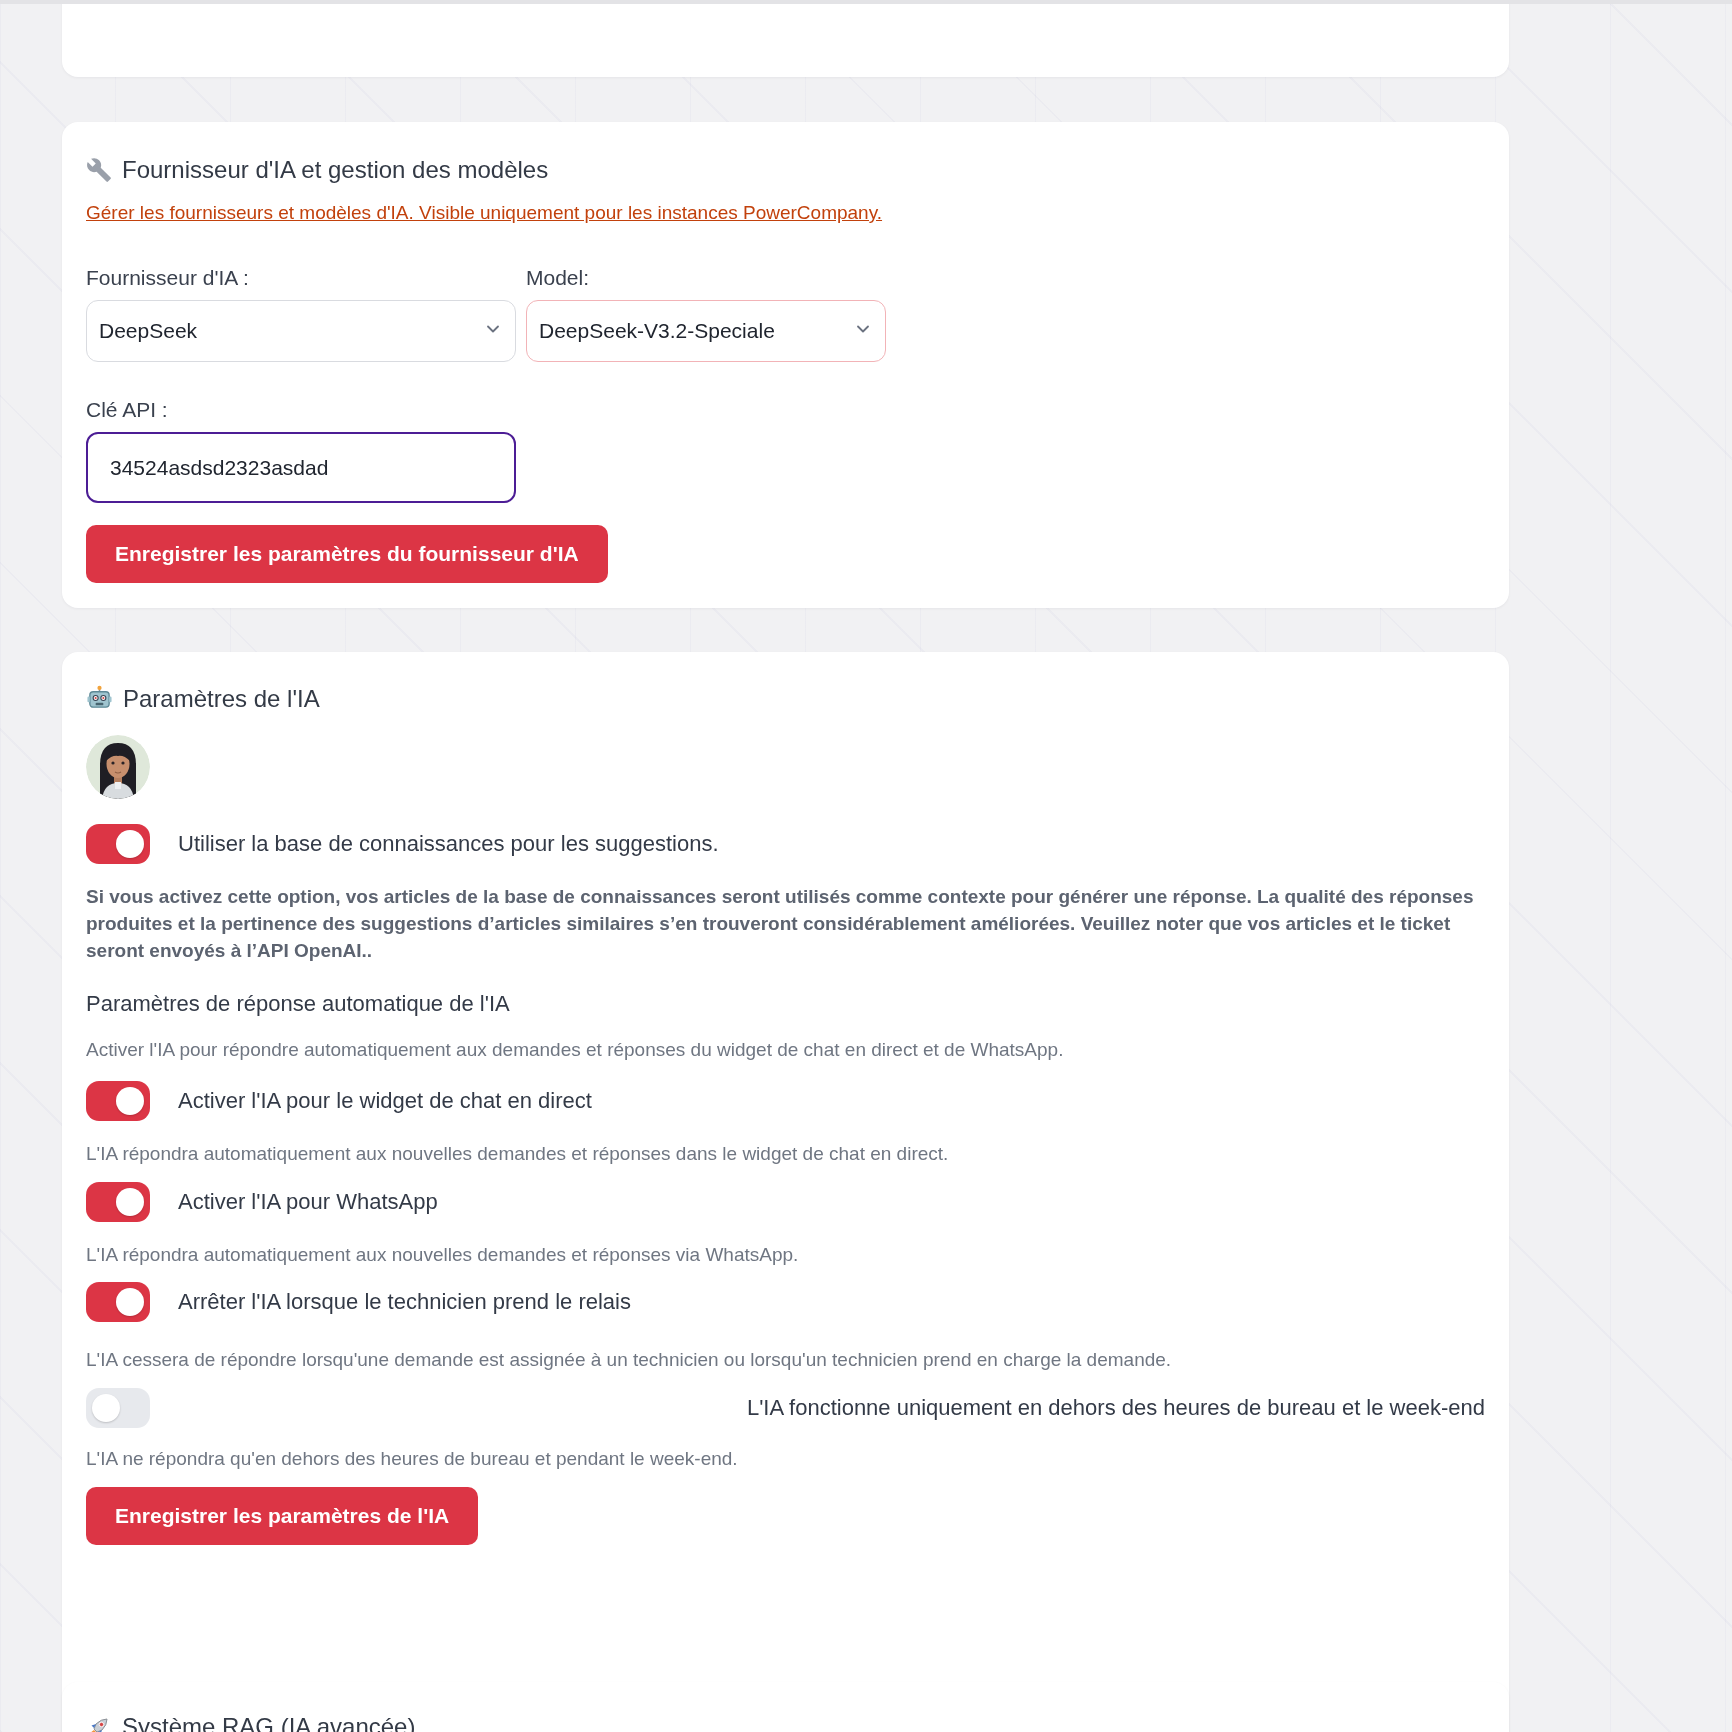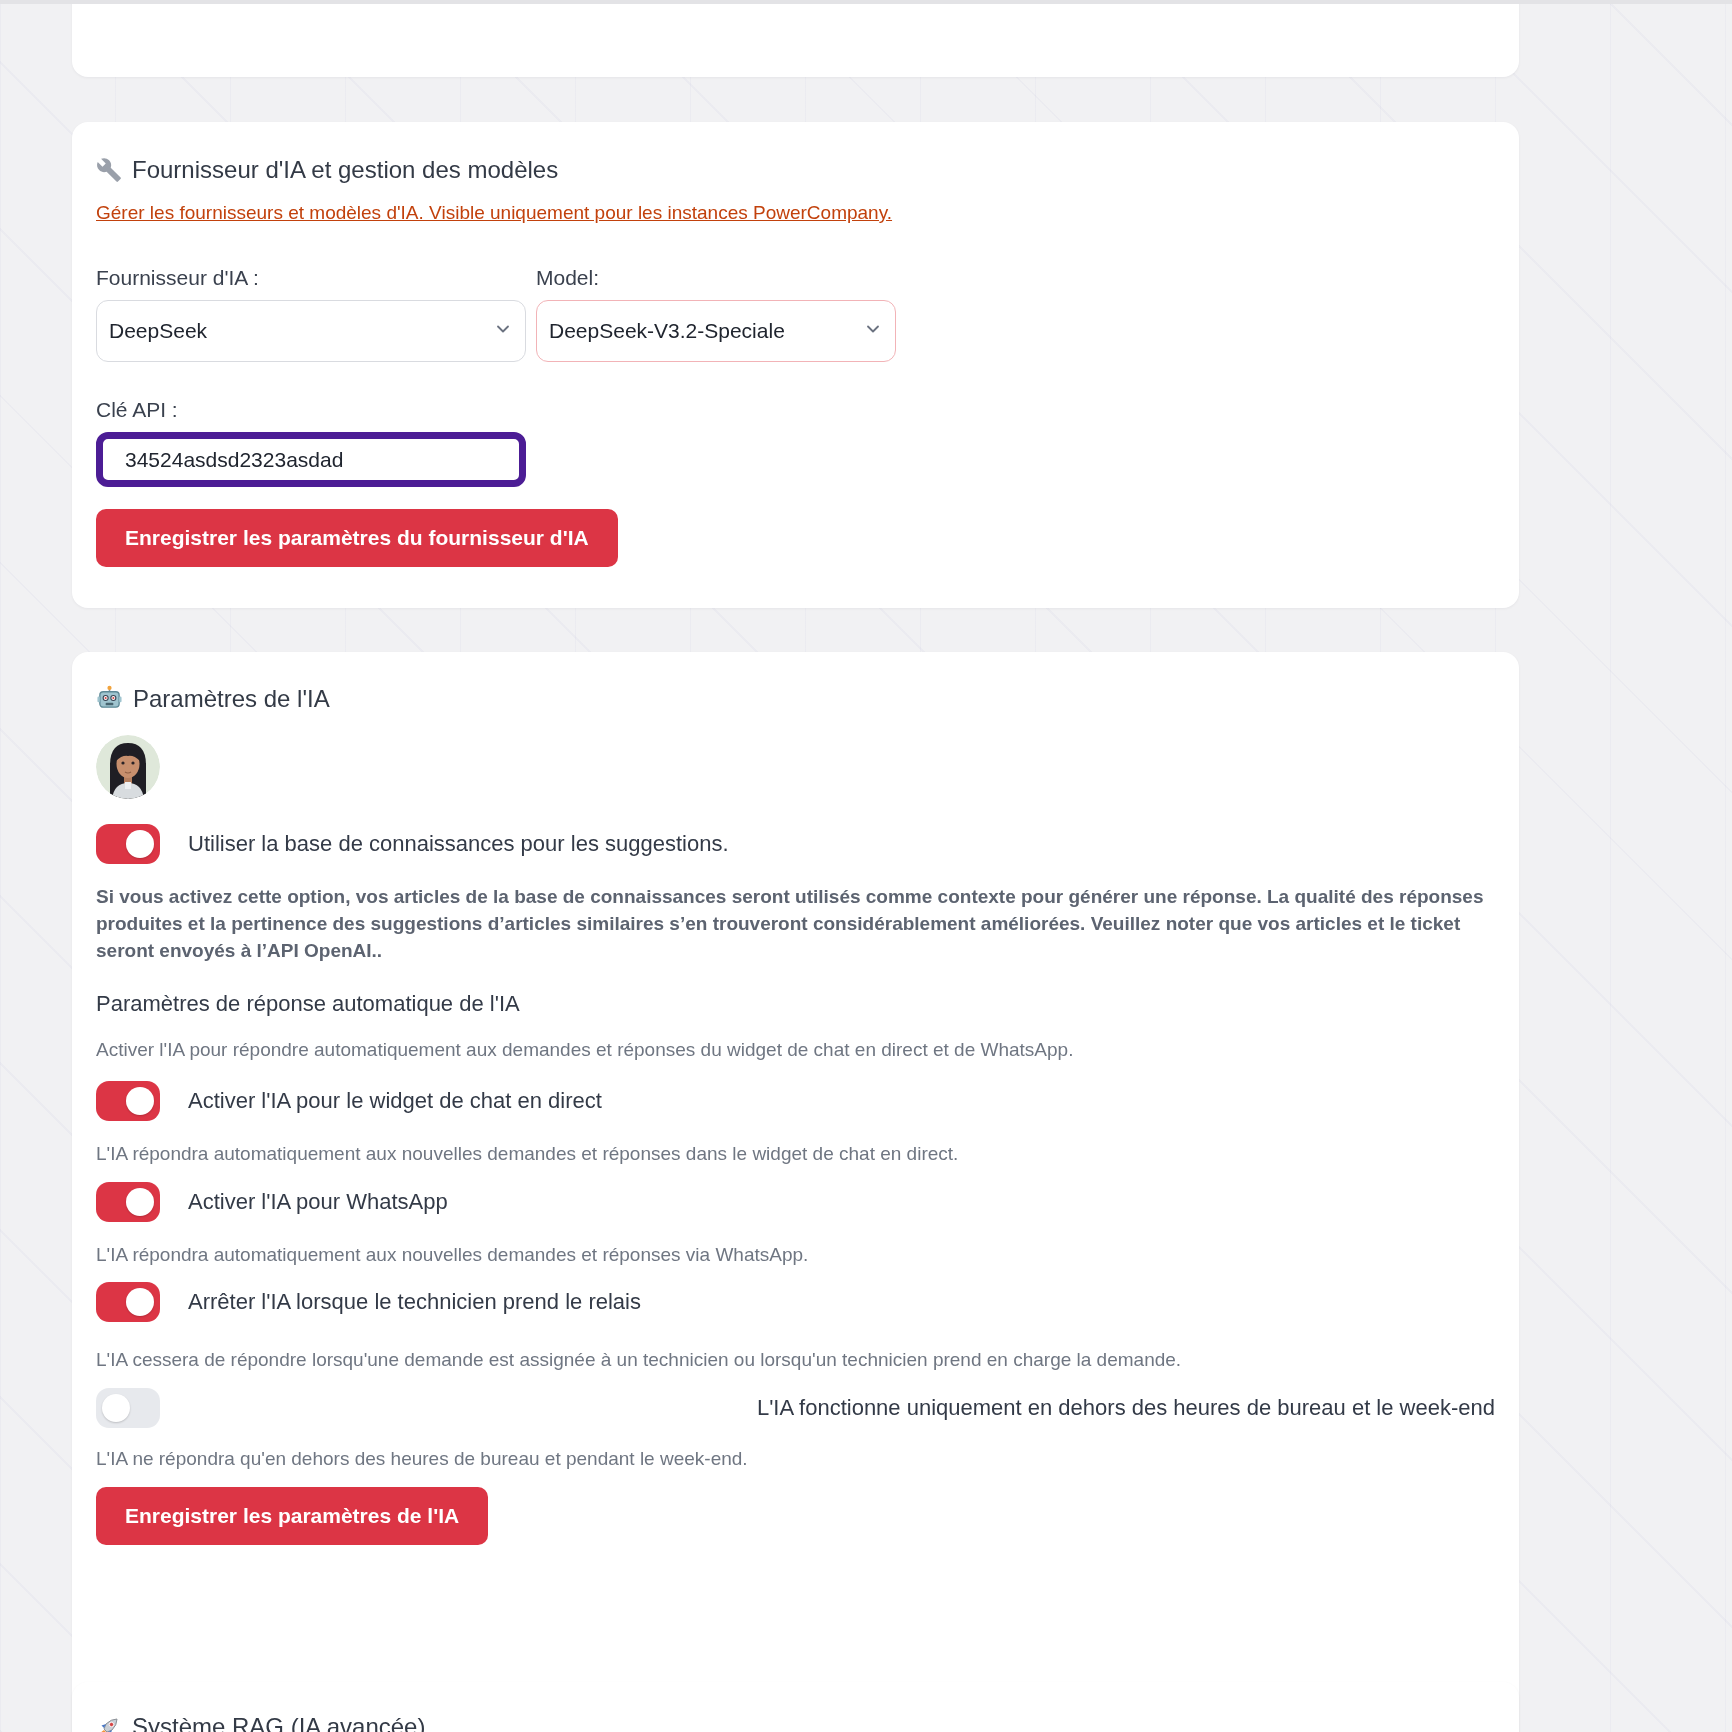--- a/index.html
+++ b/index.html
@@ -7,21 +7,21 @@
     width:1732px;height:1732px;overflow:hidden;position:relative;
     font-family:"Liberation Sans", sans-serif;
     background-color:#f1f1f3;
     background-image:
       repeating-linear-gradient(90deg, rgba(125,125,190,0.05) 0 1px, transparent 1px 115px),
       repeating-linear-gradient(45deg, rgba(125,125,190,0.05) 0 2px, transparent 2px 118px);
     color:#353b47;
   }
   .top-strip{position:absolute;left:0;top:0;width:100%;height:4px;background:#e3e3e6;z-index:3;}
   .card{
-    position:absolute;left:72px;width:1447px;background:#ffffff;
+    position:absolute;left:62px;width:1447px;background:#ffffff;
     border-radius:16px;box-shadow:0 1px 3px rgba(20,20,40,0.05);
     box-sizing:border-box;
   }
   .card-top{top:-14px;height:91px;}
   .card-provider{top:122px;height:486px;padding:33px 24px;}
   .card-ai{top:652px;height:1164px;padding:32px 24px;}
   .card-rag{top:1682px;height:140px;padding:30px 24px;}
 
   .card-title{display:flex;align-items:center;gap:10px;font-size:24px;line-height:29px;color:#333a46;}
   .card-title .t-icon{display:inline-flex;flex:0 0 auto;}
@@ -31,21 +31,21 @@
   .field label{display:block;font-size:21px;line-height:25px;color:#3a414e;margin-bottom:10px;}
   .select{
     width:430px;height:62px;border:1px solid #d9dbe0;border-radius:12px;background:#fff;
     display:flex;align-items:center;justify-content:space-between;
     padding:0 12px;box-sizing:border-box;font-size:21px;color:#20252f;cursor:pointer;
   }
   .select.model{width:360px;border-color:#f2b3b7;}
   .chev{flex:0 0 auto;margin-left:12px;}
   .api-group{margin-top:36px;}
   .text-input{
-    width:430px;height:55px;border:7px solid #4c1d95;border-radius:12px;background:#fff;
+    width:430px;height:71px;border:2px solid #4c1d95;border-radius:12px;background:#fff;
     padding:0 22px;box-sizing:border-box;font-size:21px;color:#20252f;outline:none;
     font-family:"Liberation Sans", sans-serif;
   }
   .btn{
     display:inline-block;margin-top:22px;border:none;cursor:pointer;
     background:#dc3545;color:#ffffff;font-weight:bold;font-size:21px;
     padding:17px 29px;border-radius:10px;font-family:"Liberation Sans", sans-serif;
   }
 
   .avatar{margin-top:22px;width:64px;height:64px;border-radius:50%;overflow:hidden;}

